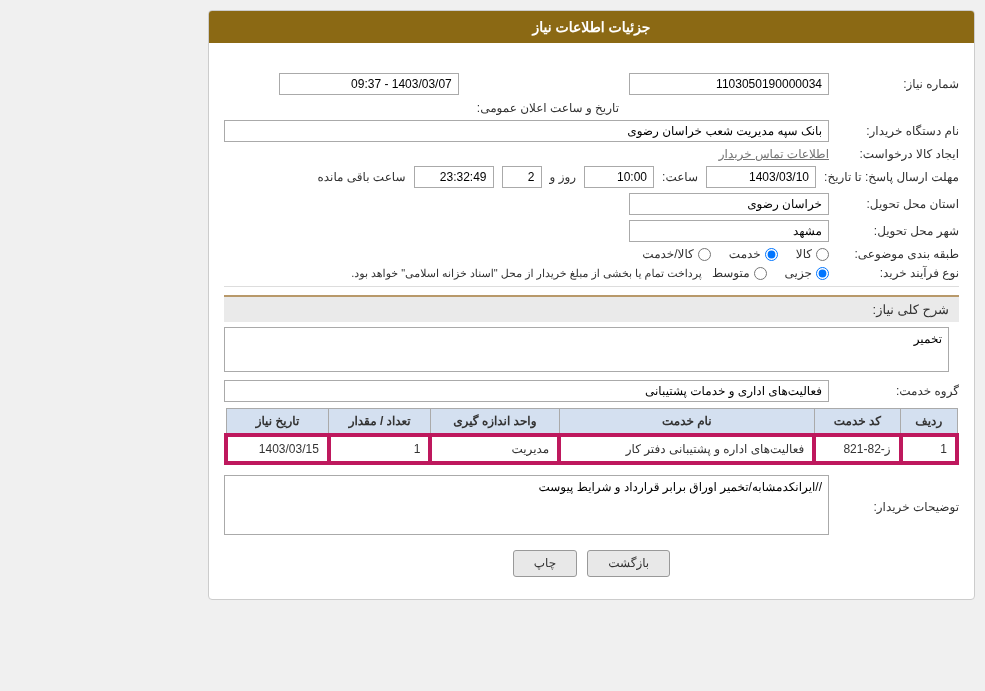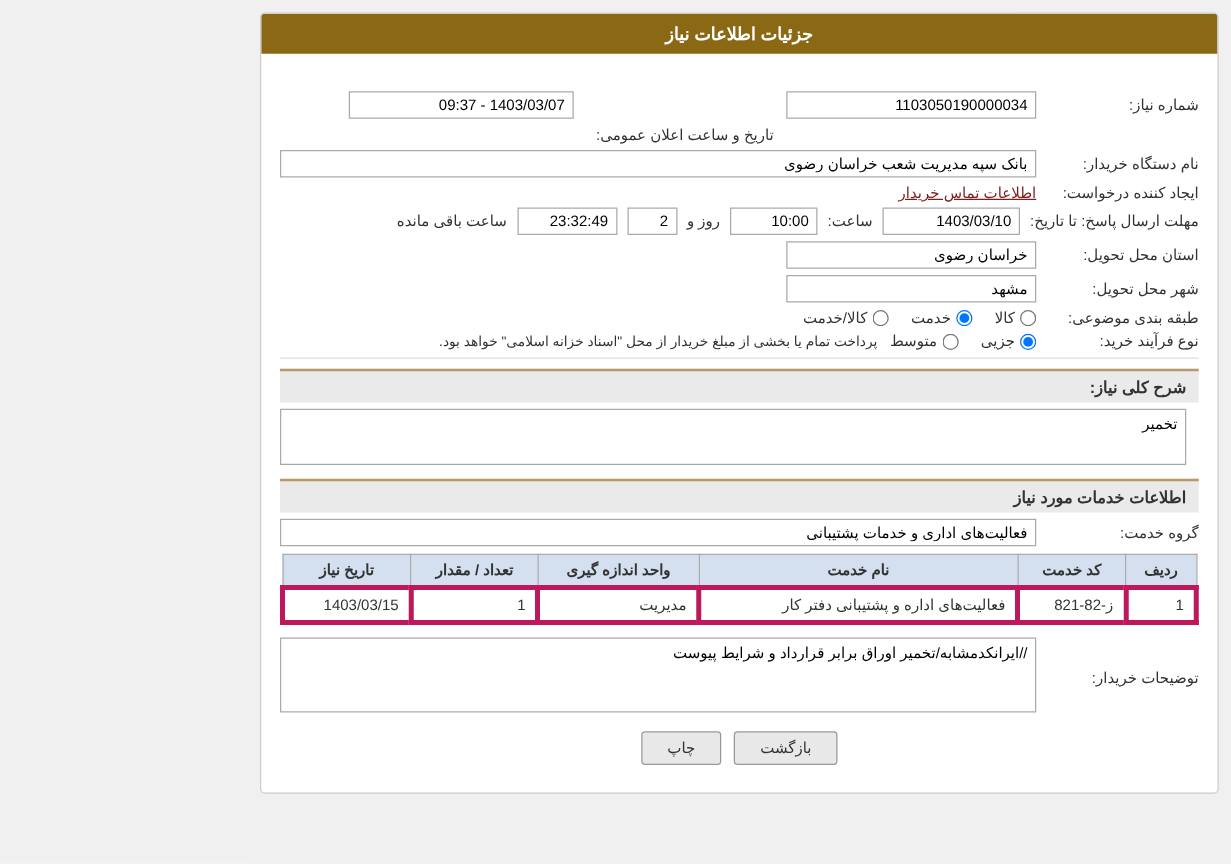--- a/index.html
+++ b/index.html
@@ -35,21 +35,21 @@
     }
     .input-box {
       border: 1px solid #aaa;
       padding: 3px 6px;
       font-size: 12px;
       font-family: Tahoma, Arial, sans-serif;
       direction: rtl;
       background: #fff;
     }
     .input-full { width: 100%; }
-    .link-blue { color: #7f1d1d; cursor: pointer; text-decoration: underline; }
+    .link-blue { color: #737373; cursor: pointer; text-decoration: underline; }
     .radio-group {
       display: flex;
       gap: 18px;
       direction: rtl;
       align-items: center;
     }
     .radio-item {
       display: flex;
       align-items: center;
       gap: 4px;
@@ -130,21 +130,21 @@
     }
     .divider {
       border: none;
       border-top: 1px solid #ddd;
       margin: 6px 0;
     }
     .sub-section-title {
       background: #eaeaea;
       border-top: 2px solid #b8996a;
       padding: 5px 10px;
-      font-weight: bold;
+      font-weight: normal;
       font-size: 13px;
       margin: 8px 0 5px 0;
     }
   </style>
 </head>
 <body>
 
 <div class="page-container">
   <div class="main-card">
     <div class="card-header">
@@ -164,21 +164,21 @@
       </div>
 
       <div class="field-row">
         <div class="field-label">نام دستگاه خریدار:</div>
         <div class="field-value">
           <input type="text" class="input-box input-full" value="بانک سپه مدیریت شعب خراسان رضوی" readonly="" style="">
         </div>
       </div>
 
       <div class="field-row">
-        <div class="field-label">ایجاد کننده درخواست:</div>
+        <div class="field-label">ایجاد کالا درخواست:</div>
         <div class="field-value">
           <div style="display:flex; align-items:center; gap:6px; direction:rtl;">
             <span class="link-blue">اطلاعات تماس خریدار</span>
           </div>
         </div>
       </div>
 
       <div class="field-row">
         <div class="field-label">مهلت ارسال پاسخ: تا تاریخ:</div>
         <div class="field-value">
@@ -251,23 +251,20 @@
 
       <div class="sub-section-title">
         <span>شرح کلی نیاز:</span>
       </div>
       <div class="field-row">
         <div class="field-value" style="padding-right:10px;">
           <textarea class="textarea-box" style="min-height: 45px;">تخمیر</textarea>
         </div>
       </div>
 
-      <div class="sub-section-title">
-        <span>اطلاعات خدمات مورد نیاز</span>
-      </div>
 
       <div class="field-row">
         <div class="field-label">گروه خدمت:</div>
         <div class="field-value">
           <input type="text" class="input-box input-full" value="فعالیت‌های اداری و خدمات پشتیبانی" readonly="" style="">
         </div>
       </div>
 
       <table class="data-table">
         <thead>

